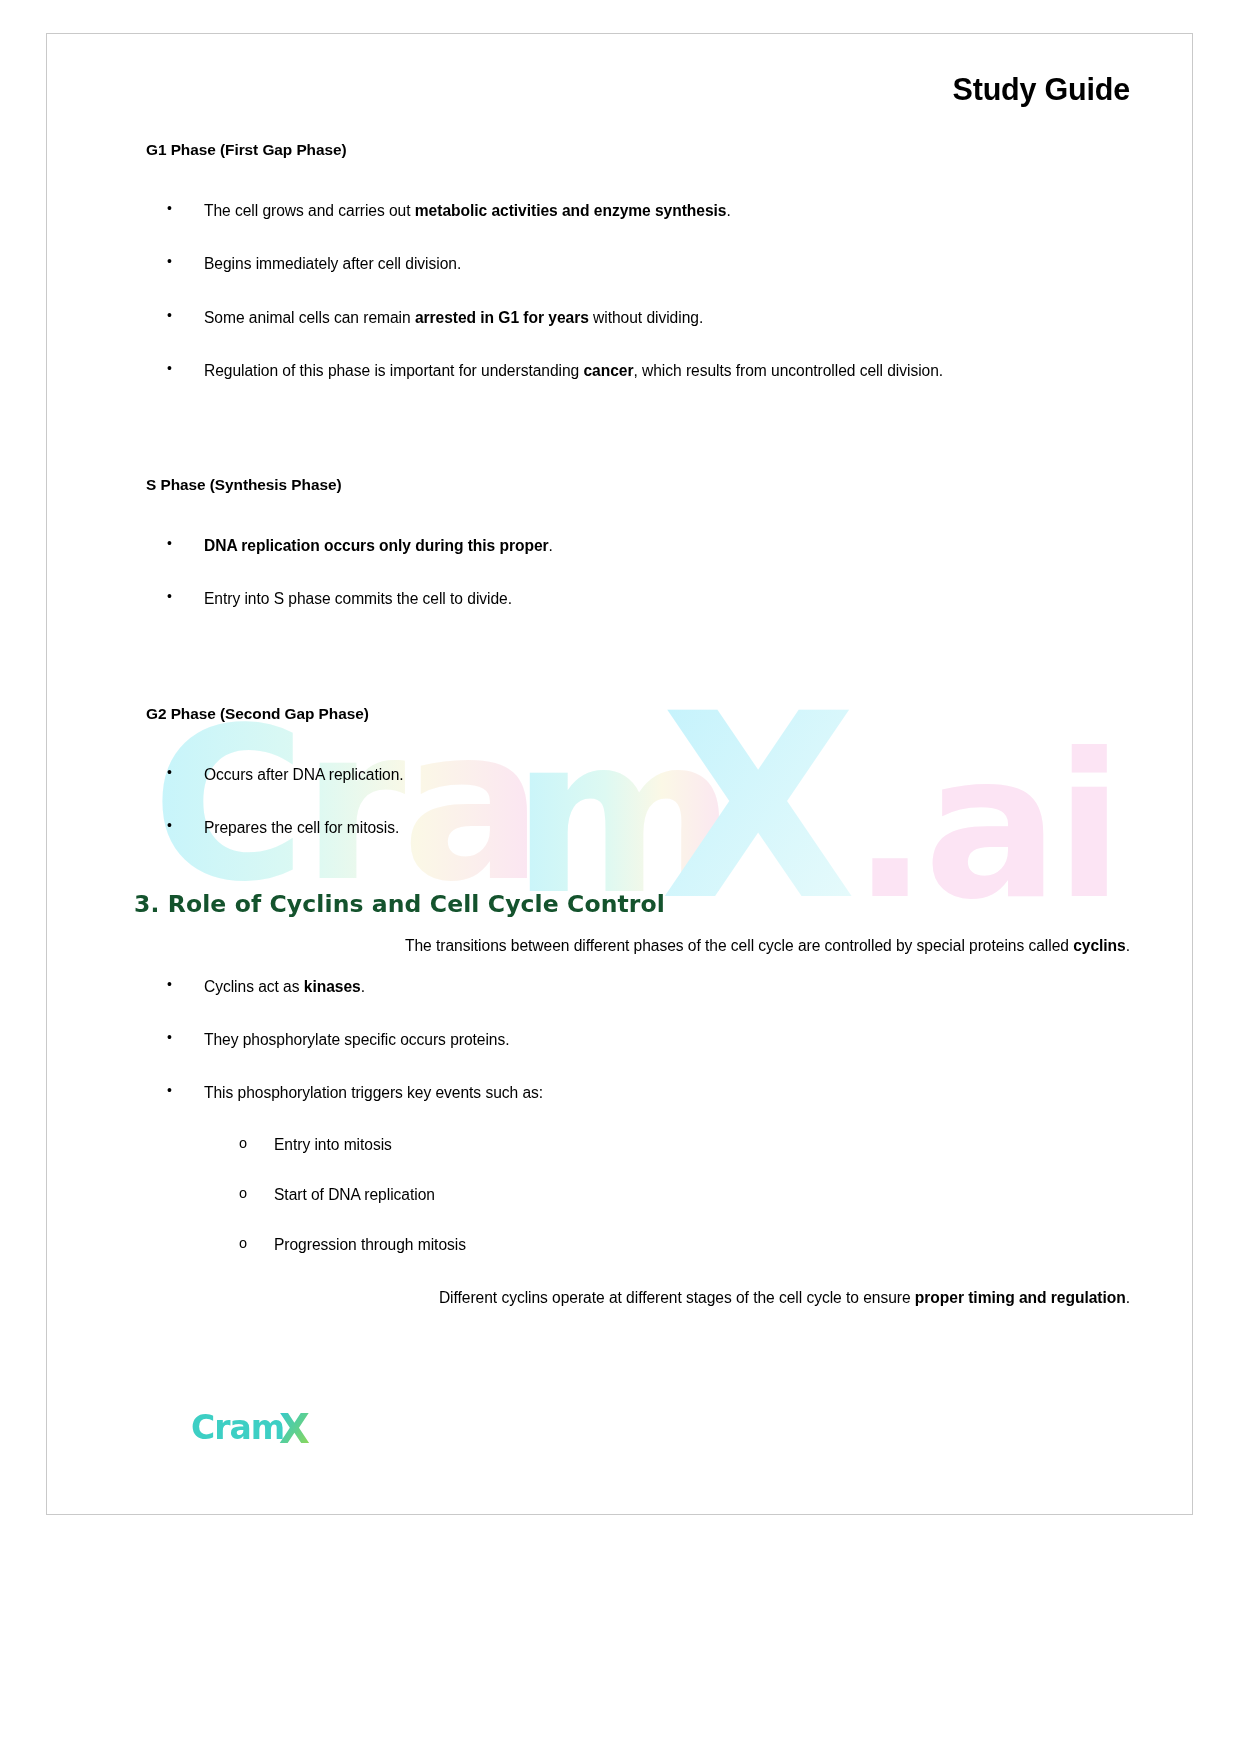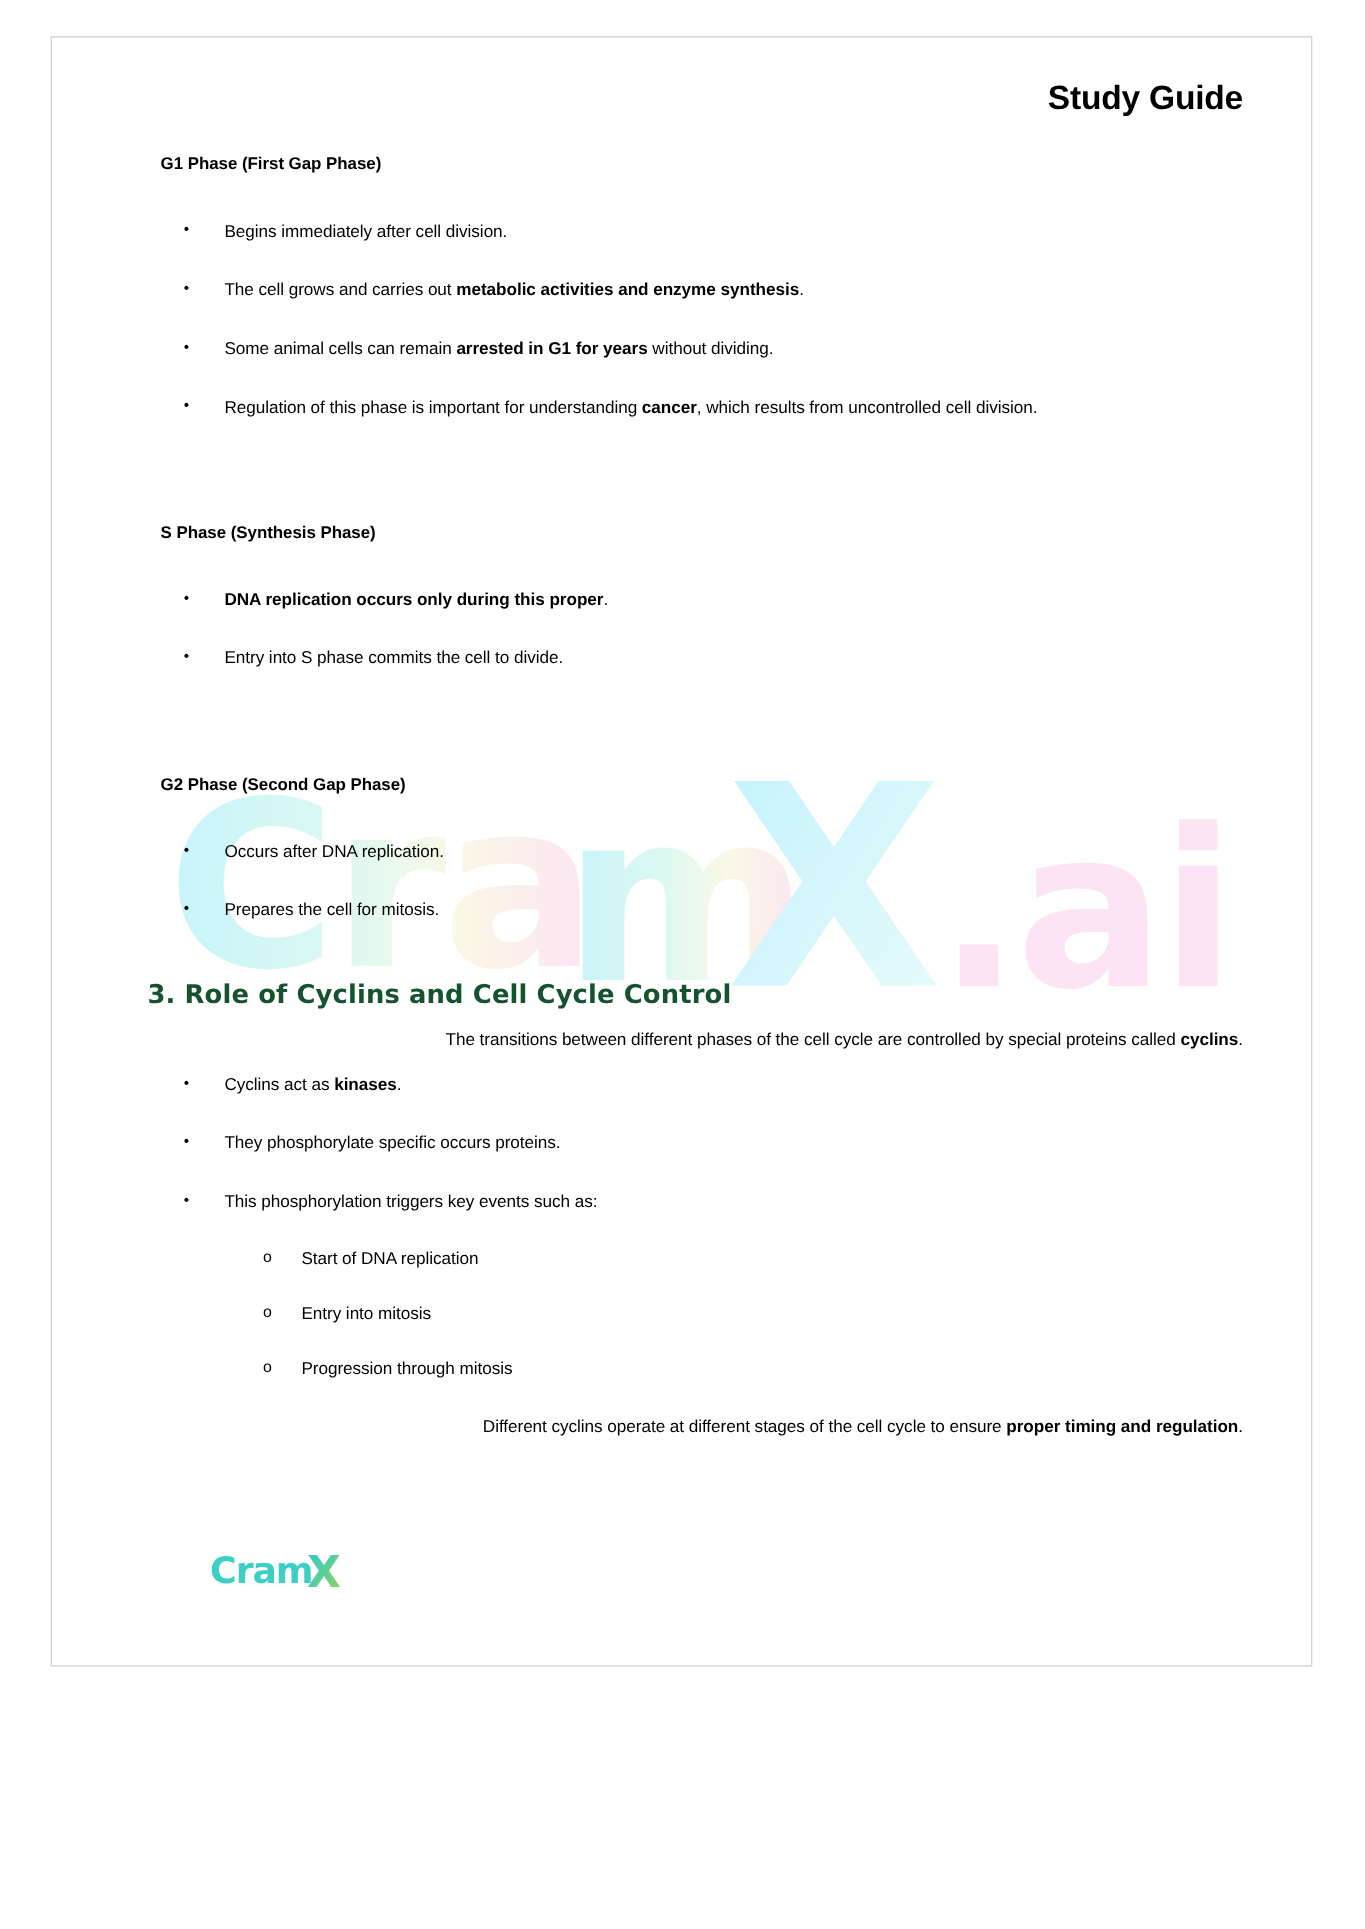--- a/index.html
+++ b/index.html
@@ -171,24 +171,24 @@
 
   <div class="content">
 
     <div class="doc-title">Study Guide</div>
 
     <div class="blk">
       <h3 class="sub-head">G1 Phase (First Gap Phase)</h3>
       <div class="gap-s"></div>
       <ul class="bullets">
         <li class="li-space">
+          <span>The cell grows and carries out </span><b>metabolic activities and enzyme synthesis</b><span>.</span>
+        </li>
+        <li class="li-space">
           <span>Begins immediately after cell division.</span>
-        </li>
-        <li class="li-space">
-          <span>The cell grows and carries out </span><b>metabolic activities and enzyme synthesis</b><span>.</span>
         </li>
         <li class="li-space">
           <span>Some animal cells can remain </span><b>arrested in G1 for years</b><span> without dividing.</span>
         </li>
         <li>
           <span>Regulation of this phase is important for understanding </span><b>cancer</b><span>, which results from uncontrolled cell division.</span>
         </li>
       </ul>
     </div>
 
@@ -237,22 +237,22 @@
         </li>
         <li class="li-space">
           <span>They phosphorylate specific occurs proteins.</span>
         </li>
         <li>
           <span>This phosphorylation triggers key events such as:</span>
         </li>
       </ul>
       <div class="gap-s"></div>
       <ul class="subbullets">
+        <li class="li-space-sub">Entry into mitosis</li>
         <li class="li-space-sub">Start of DNA replication</li>
-        <li class="li-space-sub">Entry into mitosis</li>
         <li>Progression through mitosis</li>
       </ul>
       <div class="gap-s"></div>
       <p class="para">
         <span>Different cyclins operate at different stages of the cell cycle to ensure </span><b>proper timing and regulation</b><span>.</span>
       </p>
     </div>
 
   </div>
 

